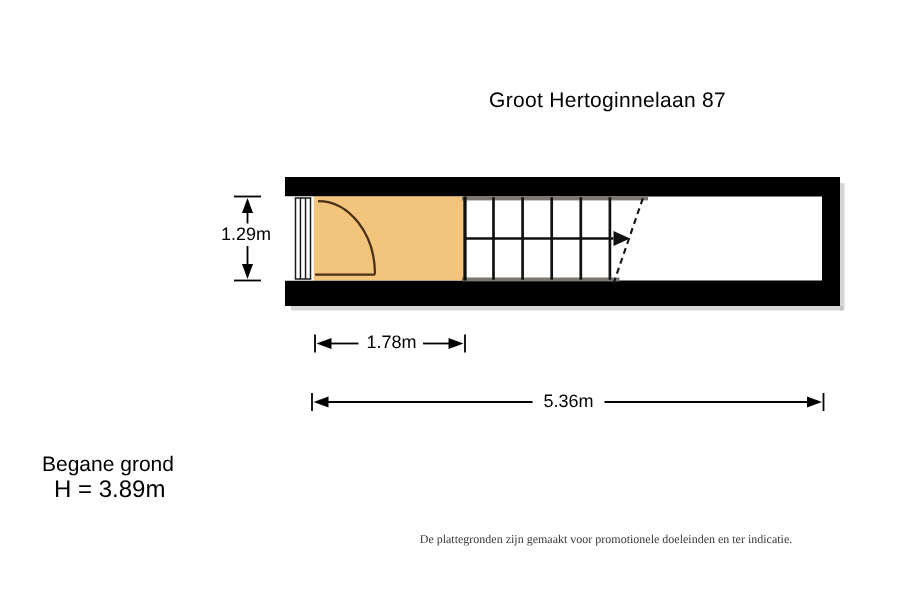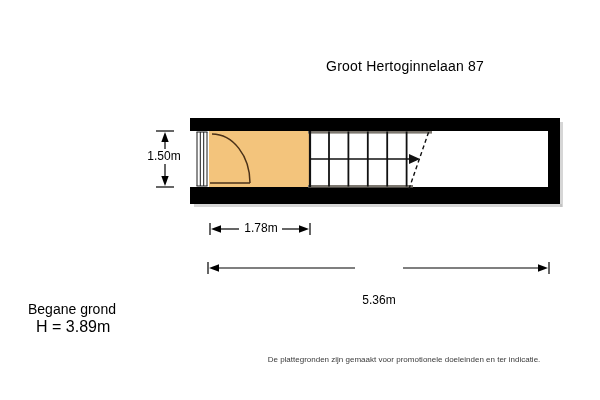--- a/index.html
+++ b/index.html
@@ -23,31 +23,31 @@
   svg.plan{left:0;top:0;}
   .dim-label{
     font-size:12px;
     text-align:center;
     width:60px;
     background:transparent;
     white-space:nowrap;
   }
   .dim-depth{left:134px;top:149px;}
   .dim-room-width{left:231px;top:221px;}
-  .dim-total-width{left:349px;top:260px;margin-top:33px;}
+  .dim-total-width{left:349px;top:260px;}
   .floor-name{left:28px;top:301px;font-size:14px;white-space:nowrap;}
   .floor-height{left:36px;top:318px;font-size:16px;white-space:nowrap;}
   .disclaimer{
     left:224px;top:354px;width:360px;
     text-align:center;
     font-size:8px;
     line-height:11.5px;
     color:#3a3a3a;
   }
-  .disclaimer div{white-space:nowrap;}
+  .disclaimer div{white-space:nowrap;font-family:Liberation Serif, serif;}
 </style>
 </head>
 <body>
 
 <div class="abs page-title">Groot Hertoginnelaan 87</div>
 
 <svg class="abs plan" width="600" height="400" viewBox="0 0 600 400">
 
   <g>
     <rect x="194" y="204" width="368" height="3" fill="#b5b5b5" opacity="0.55"></rect>
@@ -116,21 +116,21 @@
   <g stroke="#000" stroke-width="1.2" fill="#000">
     <line x1="208" y1="262" x2="208" y2="274"></line>
     <line x1="549" y1="262" x2="549" y2="274"></line>
     <line x1="218" y1="268" x2="355" y2="268"></line>
     <line x1="403" y1="268" x2="540" y2="268"></line>
     <polygon points="209,268 219,264.3 219,271.7" stroke="none"></polygon>
     <polygon points="548,268 538,264.3 538,271.7" stroke="none"></polygon>
   </g>
 </svg>
 
-<div class="abs dim-label dim-depth">1.50m</div>
+<div class="abs dim-label dim-depth">1.29m</div>
 <div class="abs dim-label dim-room-width">1.78m</div>
 <div class="abs dim-label dim-total-width">5.36m</div>
 
 <div class="abs floor-name">Begane grond</div>
 <div class="abs floor-height">H = 3.89m</div>
 
 <div class="abs disclaimer">
   <div>De plattegronden zijn gemaakt voor promotionele doeleinden en ter indicatie.</div>
 </div>
 

